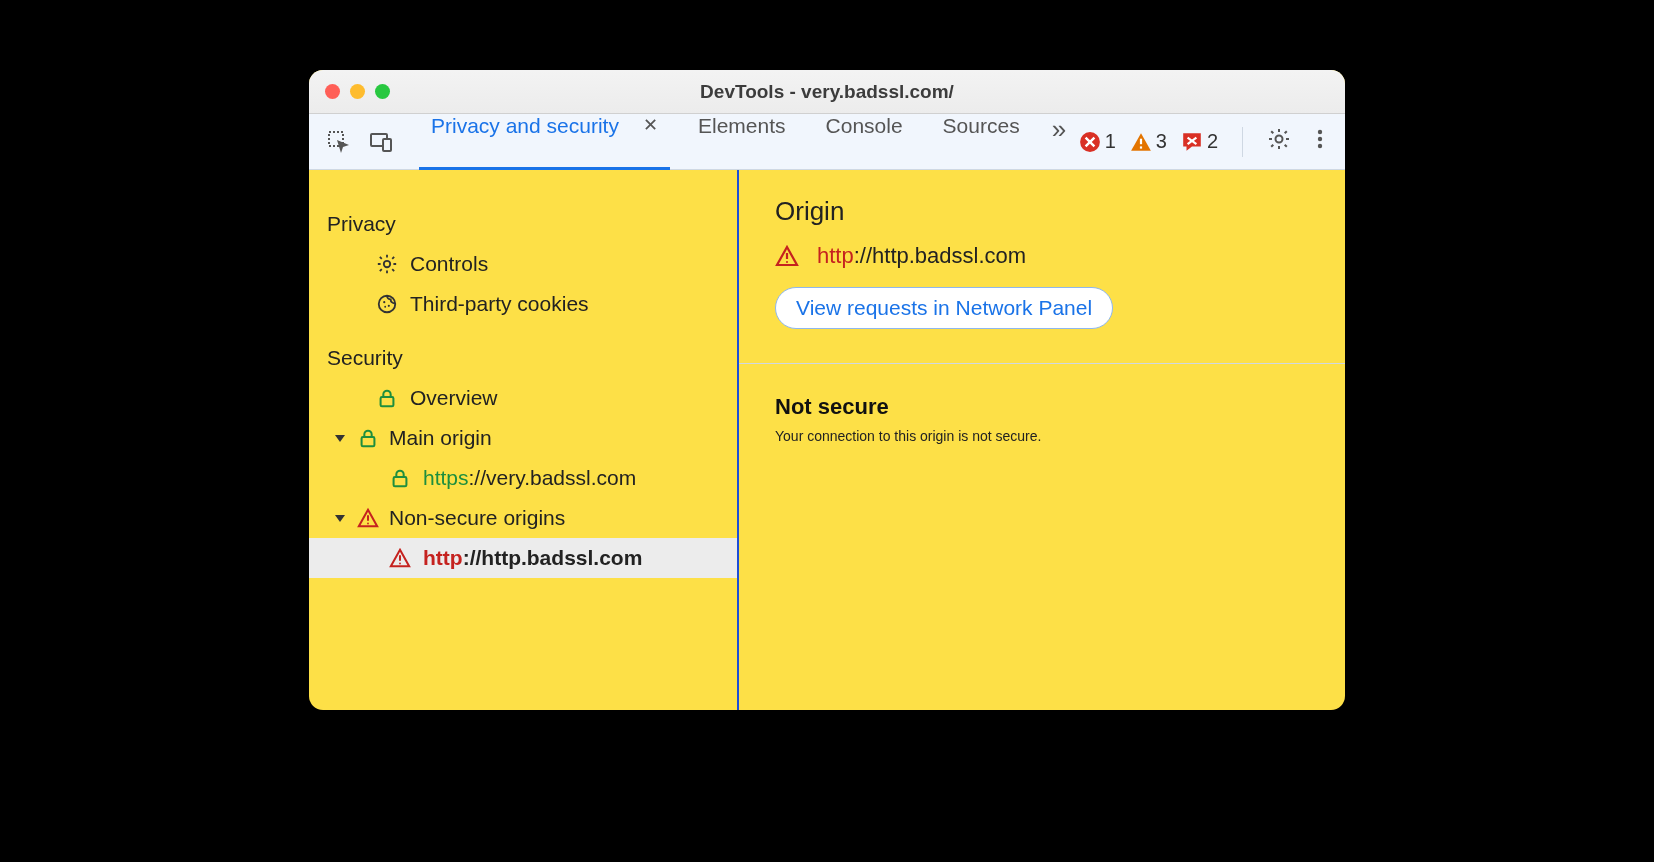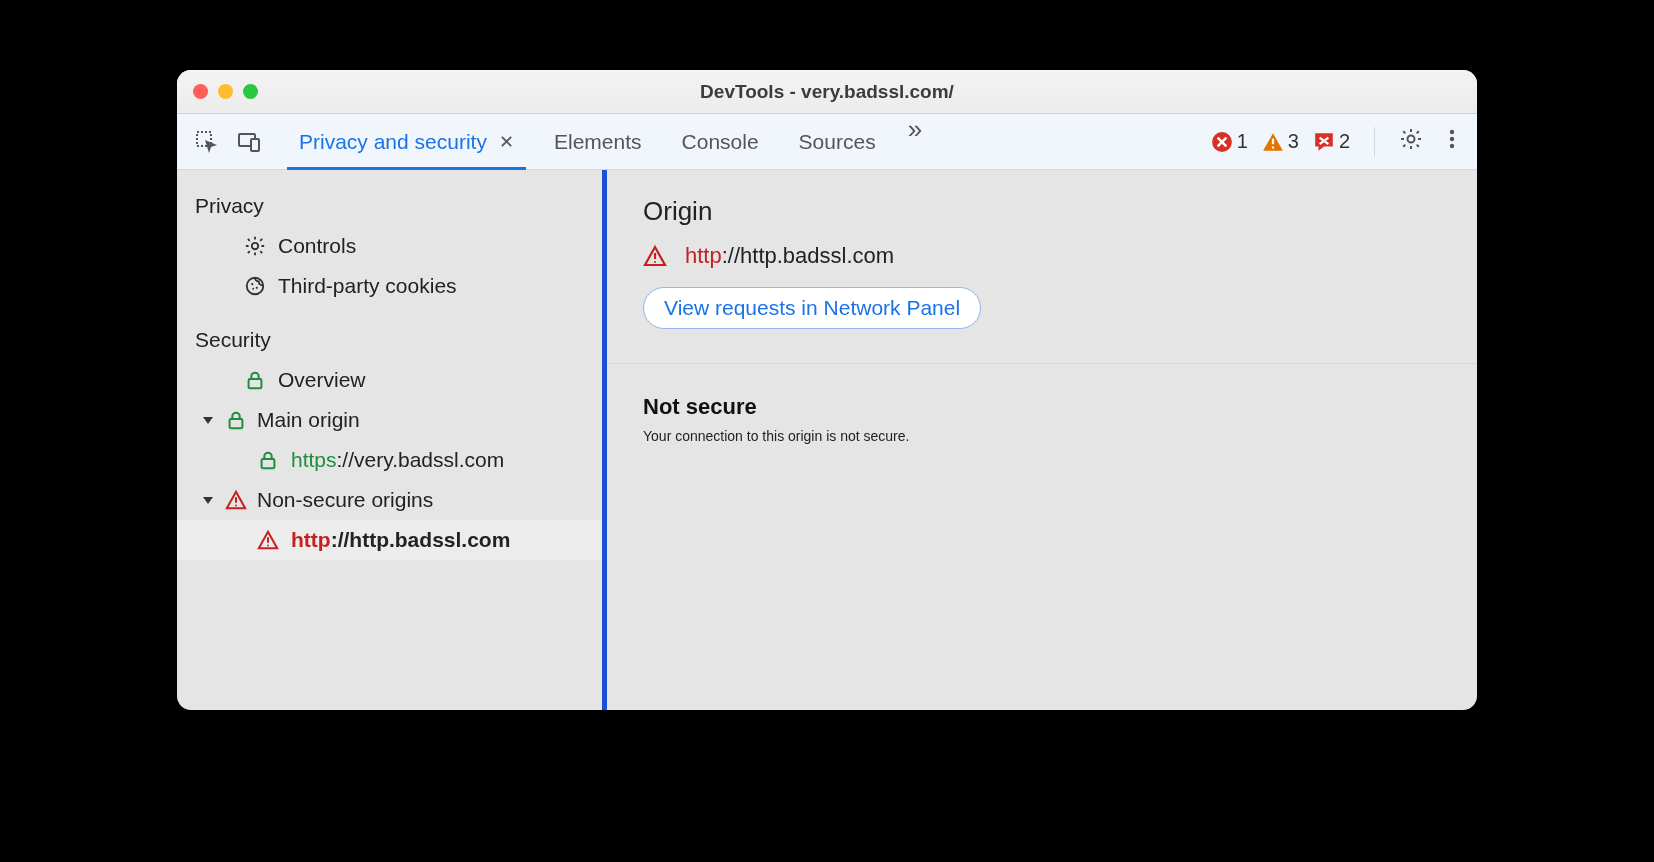--- a/index.html
+++ b/index.html
@@ -7,22 +7,22 @@
     background: #000;
     width: 1654px;
     height: 862px;
     font-family: -apple-system, BlinkMacSystemFont, "Segoe UI", Helvetica, Arial, sans-serif;
     display: flex;
     align-items: flex-start;
     justify-content: center;
     padding-top: 70px;
   }
   .window {
-    width: 1300px;
-    background: #e5e5e5;
+    width: 1036px;
+    background: #fde047;
     border-radius: 14px;
     box-shadow: 0 20px 60px rgba(0,0,0,.5);
     overflow: hidden;
   }
   
   .titlebar {
     height: 44px;
     background: linear-gradient(#f3f3f3,#ececec);
     display: flex;
     align-items: center;
@@ -44,43 +44,43 @@
     height:56px;
     font-size:21px;
     color:#333;
   }
   .tool-icons { display:flex; gap:18px; padding:0 18px; align-items:center; }
   .tool-icons svg { display:block; }
   .tabs { display:flex; align-items:stretch; height:100%; }
   .tab {
     padding: 0 20px;
     display:flex;
-    align-items:center;
-    gap:8px;
+    align-items:flex-start;
+    gap:20px;
     color:#555;
     cursor:pointer;
     position:relative;
   }
   .tab.active { color:#1a73e8; font-weight:500; }
   .tab.active::after {
     content:""; position:absolute; left:8px; right:8px; bottom:-1px; height:3px; background:#1a73e8;
   }
   .tab .close { font-size:18px; color:#555; margin-left:4px; }
   .chev { padding:0 12px; color:#555; font-size:26px; cursor:pointer; }
   .spacer { flex:1; }
   .status-icons { display:flex; align-items:center; gap:14px; padding-right:10px; }
   .badge { display:flex; align-items:center; gap:4px; font-size:20px; color:#333; }
   .sep { width:1px; height:30px; background:#cfd8e3; margin:0 10px; }
   .gear, .kebab { cursor:pointer; }
   
   .body { display:flex; height:540px; }
   .sidebar {
     width:430px;
-    border-right:5px solid #1d4ed8;
-    padding-top:16px;
+    border-right:2px solid #1d4ed8;
+    padding-top:34px;
     font-size:21px;
     color:#222;
     overflow:auto;
   }
   .group-title { padding:8px 18px; font-weight:500; }
   .item {
     display:flex; align-items:center; gap:12px;
     padding:8px 18px 8px 50px;
     cursor:pointer;
   }

